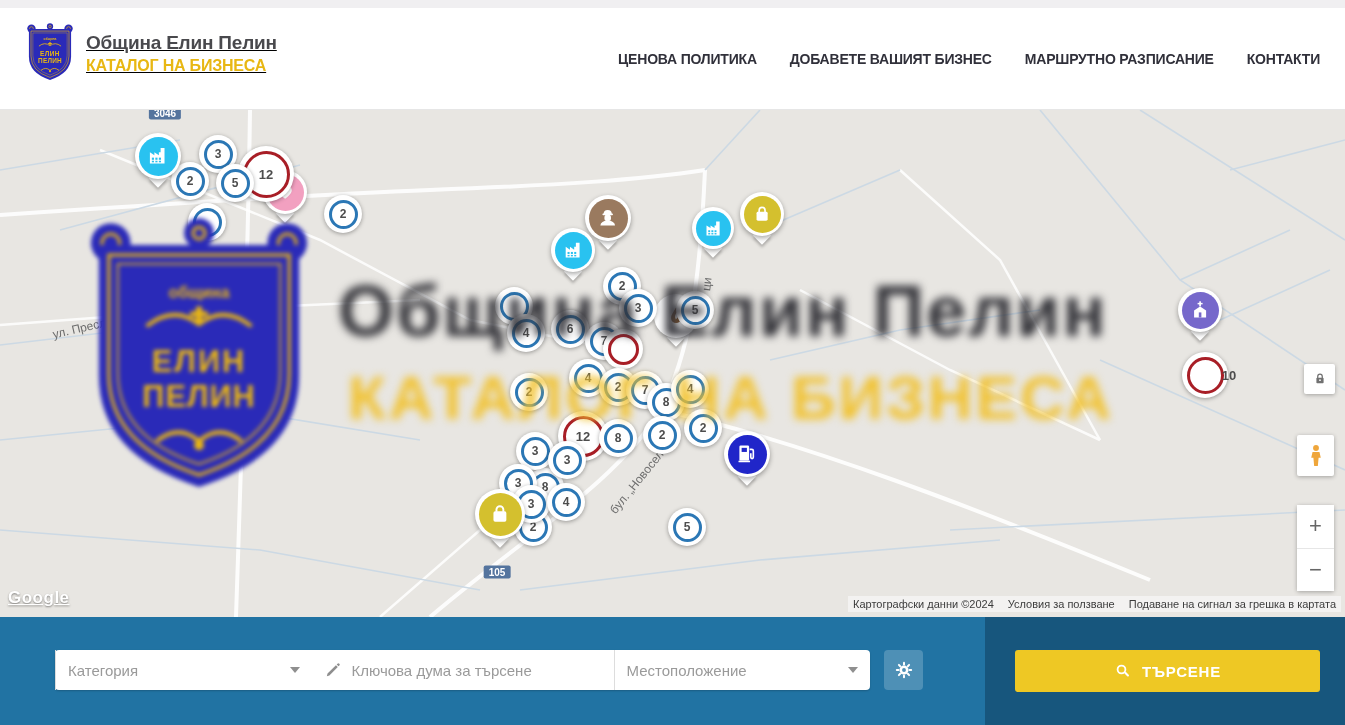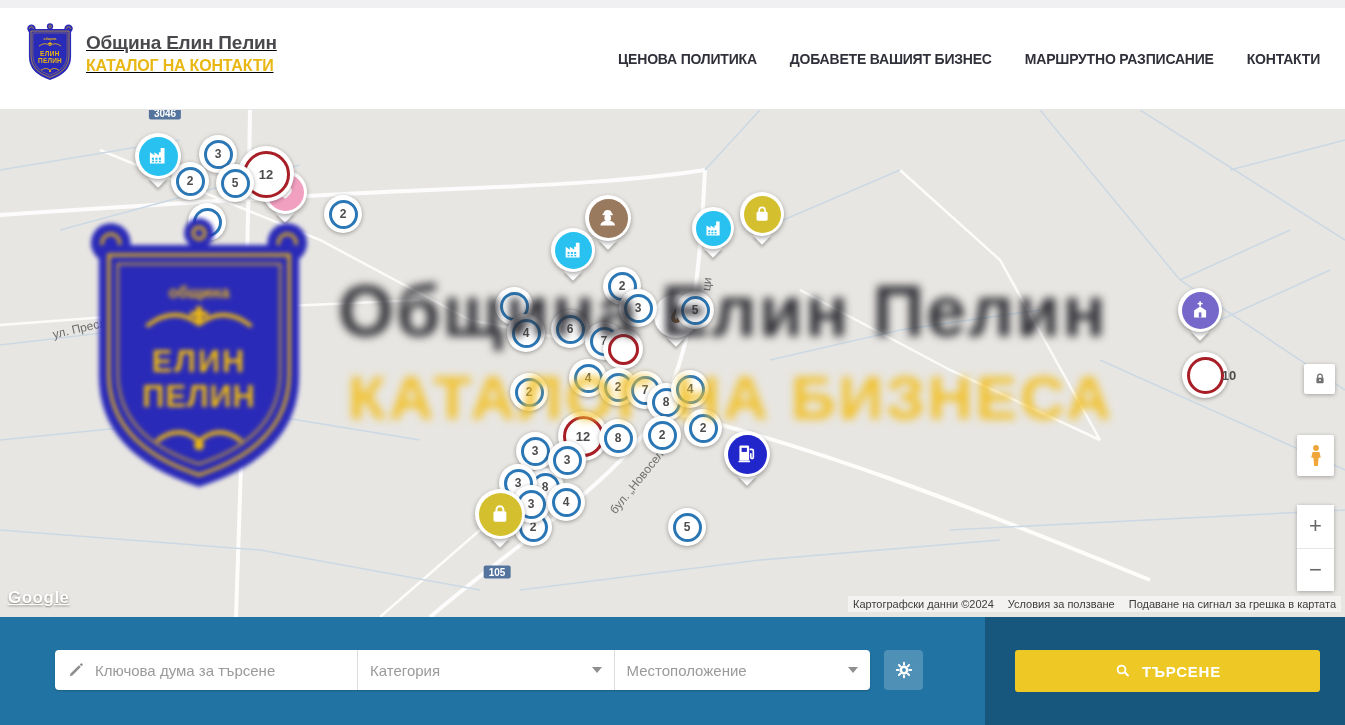--- a/index.html
+++ b/index.html
@@ -124,21 +124,21 @@
 
   <div class="top-strip"></div>
 
   <div class="header">
     <div class="logo">
       <svg width="48" height="62">
           <use href="#crest-sym"></use>
         </svg>
       <div class="logo-text">
         <div class="logo-title">Община Елин Пелин</div>
-        <div class="logo-tagline">КАТАЛОГ НА КОНТАКТИ</div>
+        <div class="logo-tagline">КАТАЛОГ НА БИЗНЕСА</div>
       </div>
     </div>
     <nav class="nav">
       <a href="#">ЦЕНОВА ПОЛИТИКА</a>
       <a href="#">ДОБАВЕТЕ ВАШИЯТ БИЗНЕС</a>
       <a href="#">МАРШРУТНО РАЗПИСАНИЕ</a>
       <a href="#">КОНТАКТИ</a>
     </nav>
   </div>
 
@@ -532,30 +532,30 @@
       <button class="search-btn">
         <svg width="18" height="18" viewBox="0 0 24 24">
           <circle cx="10" cy="10" r="5.2" fill="none" stroke="#fff" stroke-width="2.4"></circle>
           <rect x="13.8" y="12.6" width="7.4" height="2.8" rx="1.4" transform="rotate(45 14.5 14.5)" fill="#fff"></rect>
         </svg>
         <span>ТЪРСЕНЕ</span>
       </button>
     </div>
 
     <div class="inputs">
+      <div class="fld fld-sel">
+        <span class="sel-text">Категория</span>
+        <span class="chev"></span>
+      </div>
       <div class="fld fld-kw">
         <svg width="18" height="18" viewBox="0 0 24 24" fill="#8e8e8e">
           <path d="M3.8 20.2l.9-3.4L15.9 5.6l2.5 2.5L7.2 19.3l-3.4.9z"></path>
           <path d="M16.9 4.6l1.1-1.1a1.6 1.6 0 0 1 2.3 0l.2.2a1.6 1.6 0 0 1 0 2.3l-1.1 1.1z"></path>
         </svg>
         <input type="text" placeholder="Ключова дума за търсене" style="">
-      </div>
-      <div class="fld fld-sel">
-        <span class="sel-text">Категория</span>
-        <span class="chev"></span>
       </div>
       <div class="fld fld-sel">
         <span class="sel-text">Местоположение</span>
         <span class="chev"></span>
       </div>
     </div>
 
     <button class="gear-btn">
       <svg width="20" height="20" viewBox="0 0 24 24" fill="#fff">
         <rect x="10.8" y="2.2" width="2.4" height="4.4" rx="1.1"></rect>

